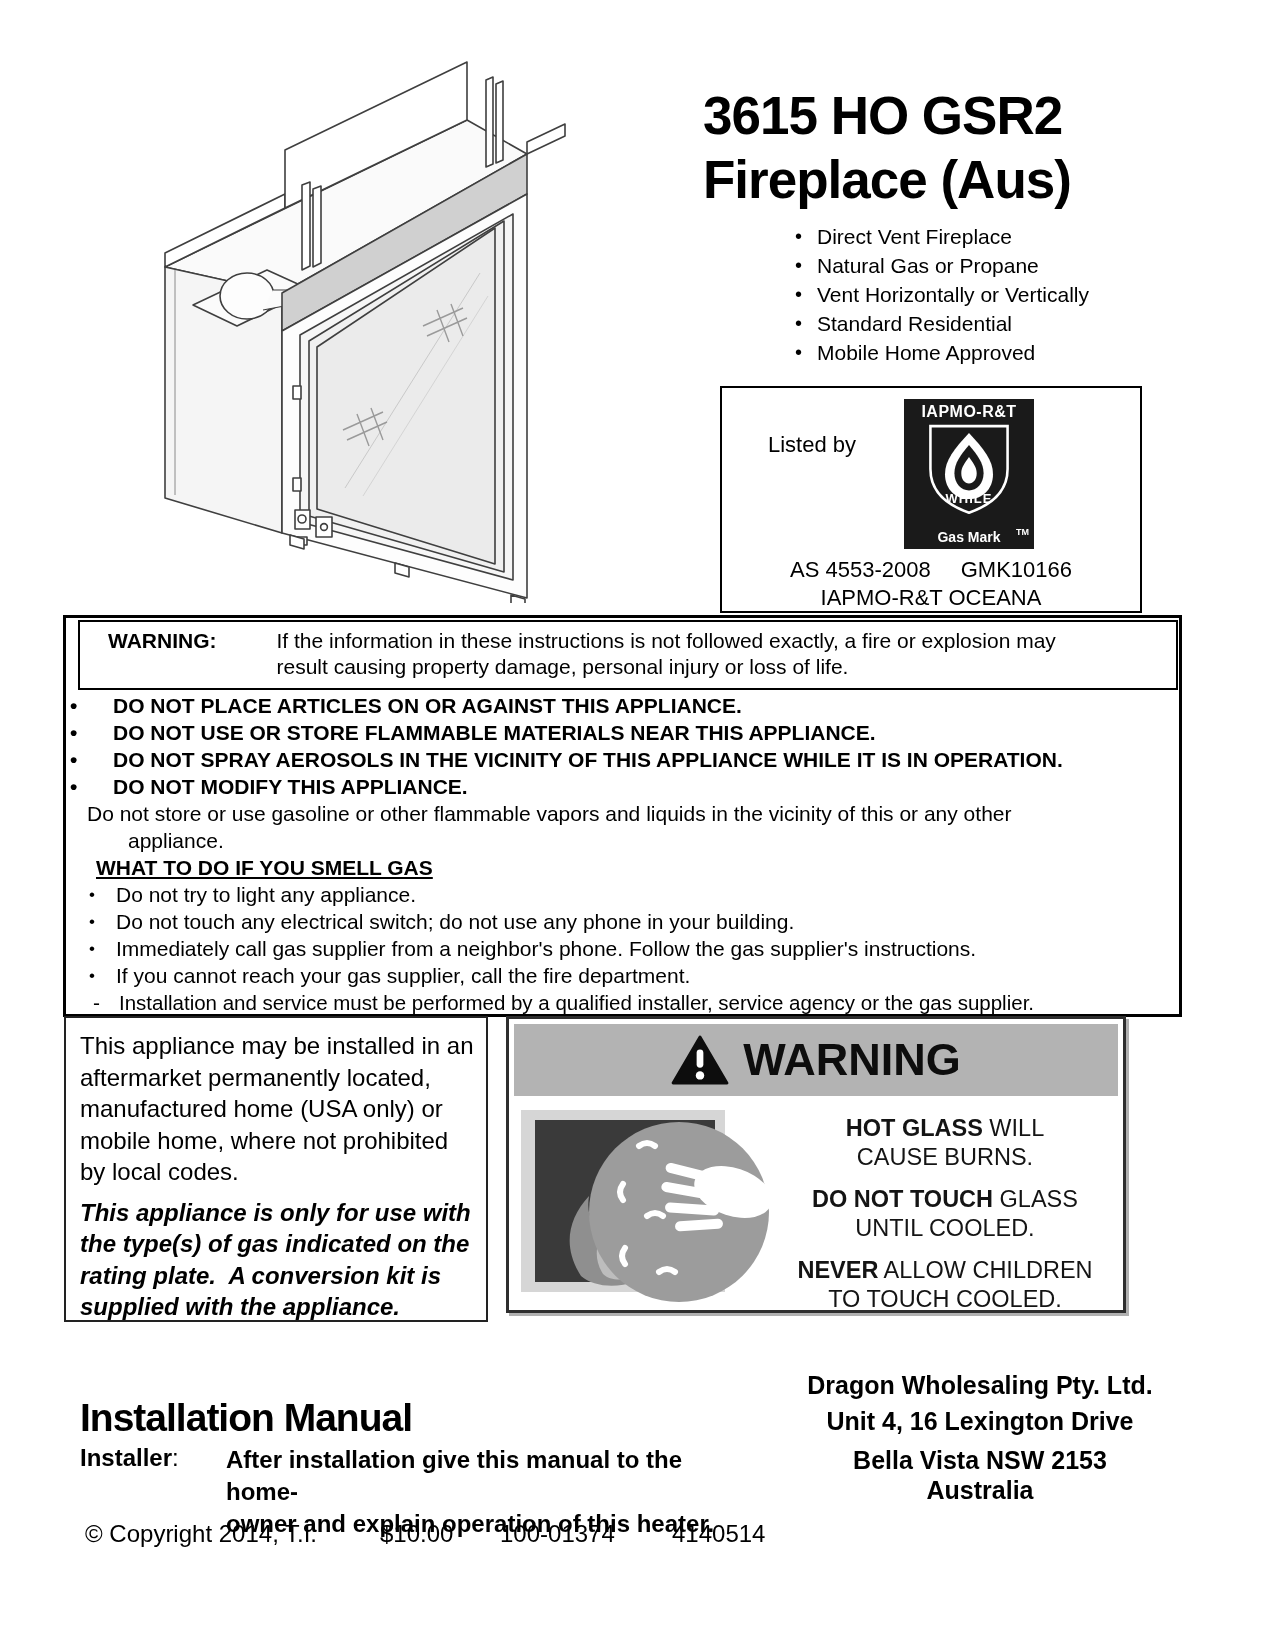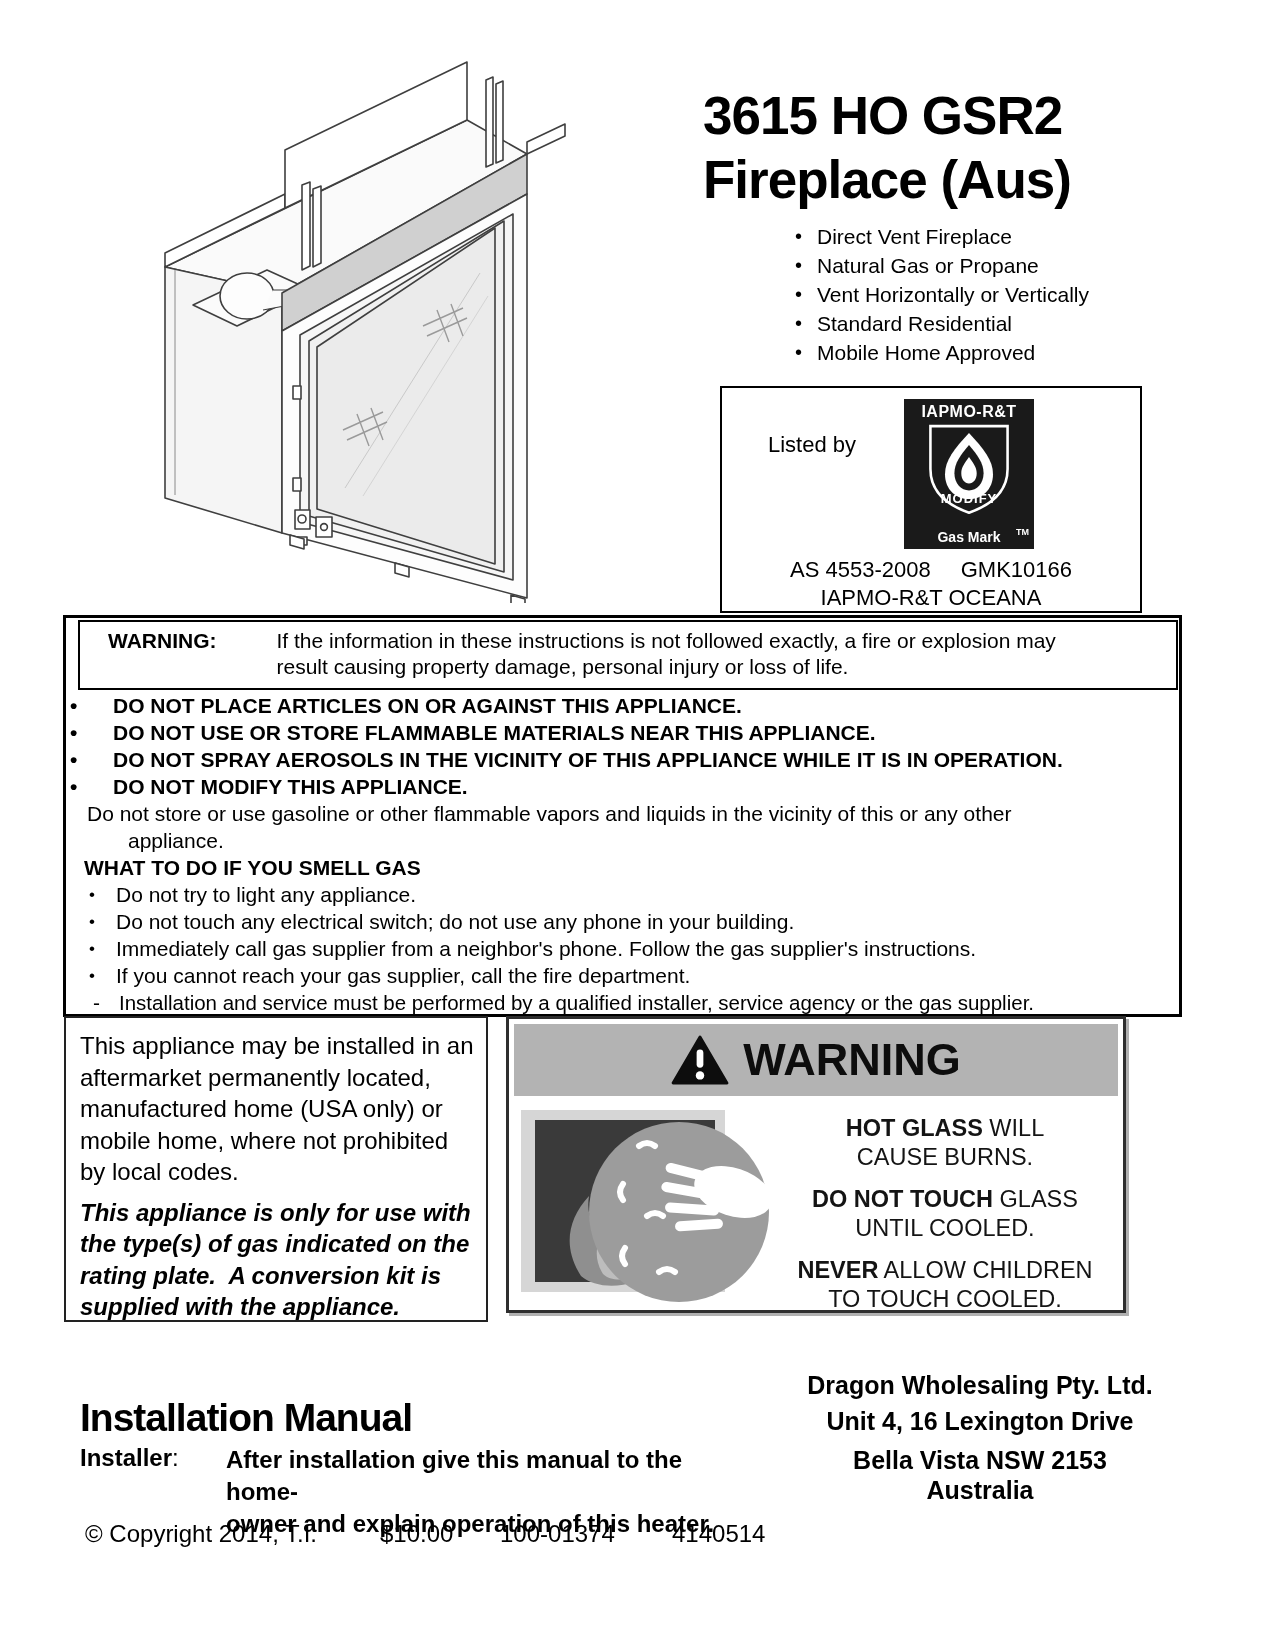--- a/index.html
+++ b/index.html
@@ -31,21 +31,21 @@
   .warninner .wlabel{font-weight:bold;white-space:nowrap;}
   .warninner .wtext{margin-left:60px;}
   .wflow{position:absolute;left:0;top:74px;width:100%;}
   .wrow{position:relative;line-height:27px;font-size:21px;}
   .wrow .blt{position:absolute;left:4px;top:0;}
   .wrow .txt{display:block;padding-left:47px;}
   .wrow.bb{font-weight:bold;font-size:21px;}
   .wrow.g1 .txt{padding-left:21px;}
   .wrow.g2 .txt{padding-left:62px;}
   .wrow.head{font-weight:bold;}
-  .wrow.head .txt{padding-left:18px;}
+  .wrow.head .txt{padding-left:30px;text-decoration:underline;}
   .wrow.sb .blt{left:23px;font-size:17px;}
   .wrow.sb .txt{padding-left:50px;}
   .wrow.dash .blt{left:27px;}
   .wrow.dash .txt{padding-left:53px;font-size:20.5px;}
 
   
   .mobilebox{left:64px;top:1016px;width:424px;height:306px;border:2.5px solid #222;padding:12px 12px 0 14px;box-sizing:border-box;}
   .mob-p1{font-size:24px;line-height:31.5px;}
   .mob-p2{font-size:24px;line-height:31.5px;font-weight:bold;font-style:italic;margin-top:9px;white-space:pre-wrap;}
 
@@ -157,21 +157,21 @@
   <div class="abs listedbox">
     <span class="listedby">Listed by</span>
     <div class="gaslogo">
       <div class="gl-top">IAPMO-R&amp;T</div>
       <svg style="position:absolute;left:17px;top:22px;" width="96" height="96" viewBox="0 0 110 112">
         <path d="M10,6 H100 V56 C100,82 81,98 55,107 C29,98 10,82 10,56 Z" fill="none" stroke="#fff" stroke-width="3"></path>
         <path d="M55,14 C38,32 27,46 27,62 C27,80 40,91 55,91 C70,91 83,80 83,62 C83,46 72,32 55,14 Z" fill="#fff"></path>
         <path d="M55,28 C45,40 38,49 38,61 C38,73 46,81 55,81 C64,81 72,73 72,61 C72,49 65,40 55,28 Z" fill="#1a1a1a"></path>
         <path d="M55,42 C50,49 46,54 46,61 C46,68 50,73 55,73 C60,73 64,68 64,61 C64,54 60,49 55,42 Z" fill="#fff"></path>
       </svg>
-      <div class="gl-oceana">MODIFY</div>
+      <div class="gl-oceana">WHILE</div>
       <div class="gl-tm">TM</div>
       <div class="gl-bottom">Gas Mark</div>
     </div>
     <div class="certs">
       <div>
         <span>AS 4553-2008</span><span class="gap"></span><span>GMK10166</span>
       </div>
       <div>IAPMO-R&amp;T OCEANA</div>
     </div>
   </div>

